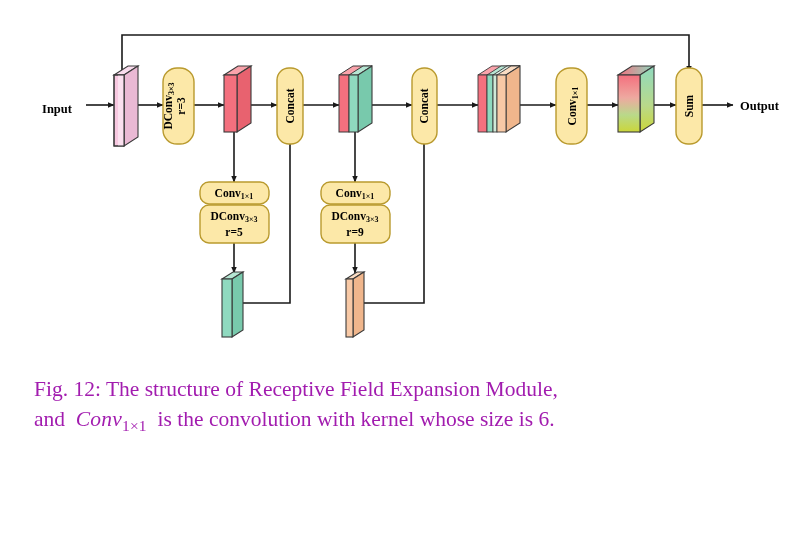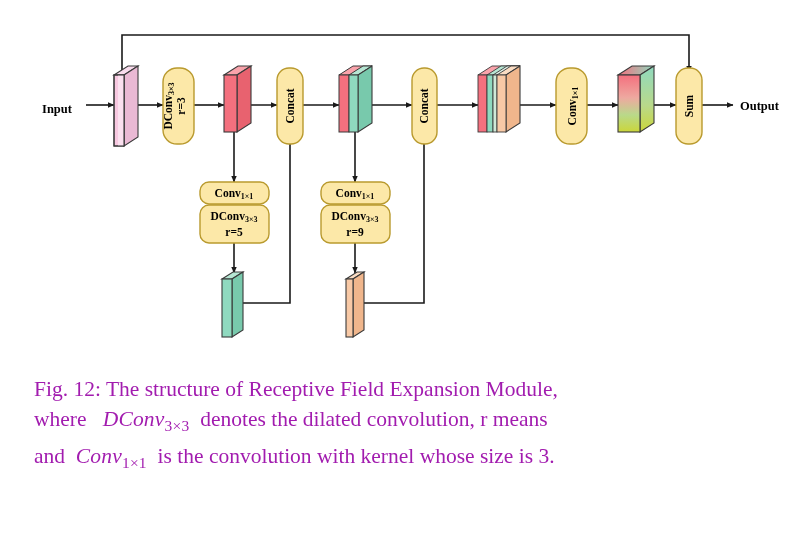--- a/index.html
+++ b/index.html
@@ -253,17 +253,16 @@
     <g>
       <polygon points="346,279 357,272 364,272 353,279" fill="#fadcc3" stroke="#3a3a3a" stroke-width="1.1"></polygon>
       <polygon points="353,279 364,272 364,330 353,337" fill="#f0b68c" stroke="#3a3a3a" stroke-width="1.1"></polygon>
       <rect x="346" y="279" width="7" height="58" fill="#f8c9a6" stroke="#3a3a3a" stroke-width="1.1"></rect>
     </g>
 
   </svg>
 
   <div class="cap">
     <span class="cap-line">Fig. 12: The structure of Receptive Field Expansion Module,</span>
-    <span class="cap-line"><span>where</span><span class="sp">&nbsp;&nbsp;&nbsp;</span><span class="mathit"><span>DConv</span><sub>3×3</sub></span><span class="sp">&nbsp;&nbsp;</span><span>denotes the dilated convolution, r means</span></span>
-    <span class="cap-line lastline"><span>and</span><span class="sp">&nbsp;&nbsp;</span><span class="mathit"><span>Conv</span><sub>1×1</sub></span><span class="sp">&nbsp;&nbsp;</span><span>is the convolution with kernel whose size is 3.</span></span>
+    <span class="cap-line lastline"><span>and</span><span class="sp">&nbsp;&nbsp;</span><span class="mathit"><span>Conv</span><sub>1×1</sub></span><span class="sp">&nbsp;&nbsp;</span><span>is the convolution with kernel whose size is 6.</span></span>
   </div>
 
 </div>
 
 </body></html>

